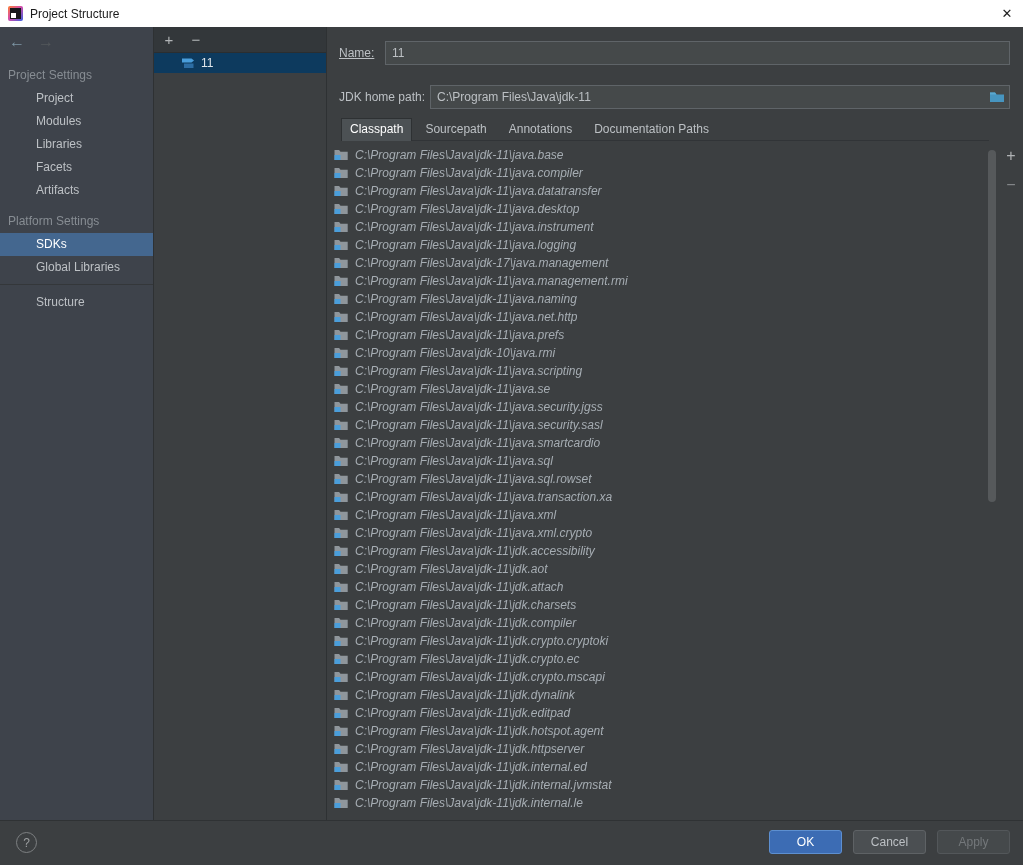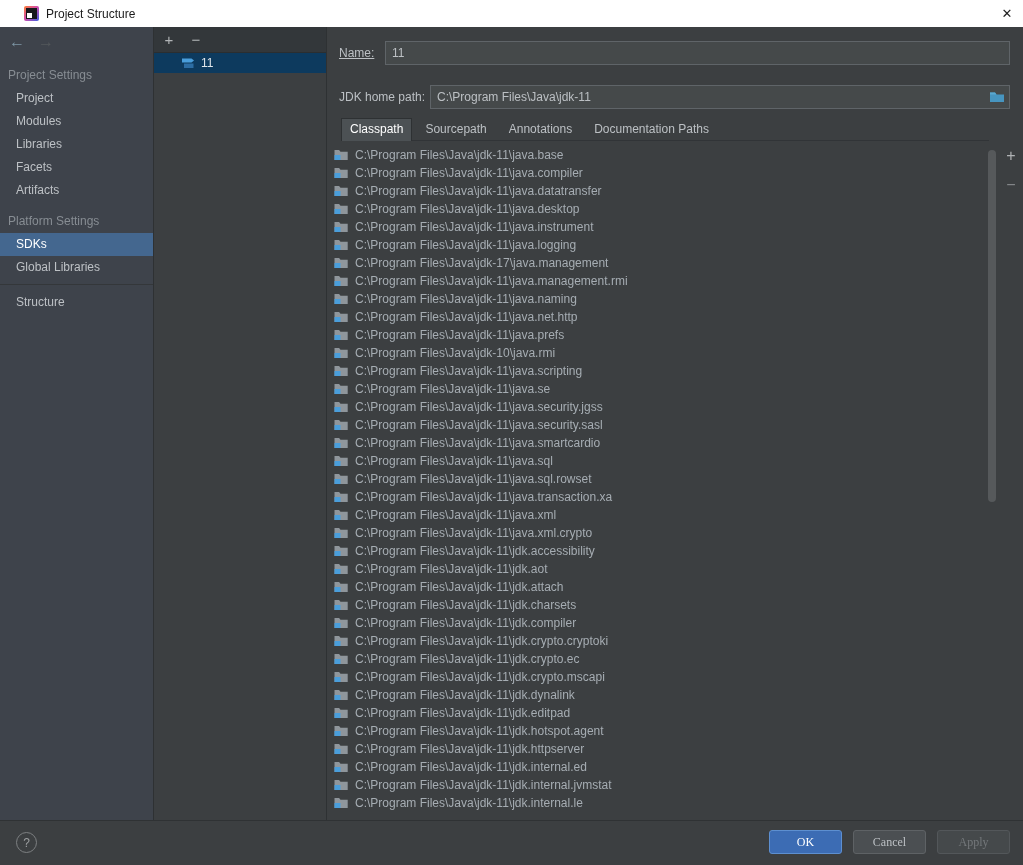--- a/index.html
+++ b/index.html
@@ -6,21 +6,21 @@
   body { background: #2b2b2b; font-family: "Liberation Sans", "DejaVu Sans", sans-serif; }
   .window {
     position: relative; width: 1023px; height: 865px;
     background: #3c3f41; overflow: hidden;
     font-size: 12px; color: #bbbfc3; user-select: none;
   }
 
   
   .titlebar {
     position: absolute; top: 0; left: 0; width: 100%; height: 27px;
-    background: #ffffff; display: flex; align-items: center; padding-left: 24px;
+    background: #ffffff; display: flex; align-items: center; padding-left: 8px;
   }
   .app-icon {
     width: 15px; height: 15px; border-radius: 2px; margin-right: 7px;
     background: linear-gradient(135deg, #fe7f32 0%, #d64ca8 45%, #3a5fe0 100%);
     position: relative; flex-shrink: 0;
   }
   .app-icon::after {
     content: ""; position: absolute; left: 2px; top: 2px; right: 2px; bottom: 2px;
     background: #17181c;
   }
@@ -39,21 +39,21 @@
   .sidebar {
     position: absolute; left: 0; top: 27px; width: 153px; bottom: 45px;
     background: #3e434b;
   }
   .nav-arrows { height: 29px; display: flex; align-items: center; padding-left: 9px; gap: 13px; }
   .arrow { font-size: 16px; line-height: 1; }
   .arrow.back { color: #7e97a6; }
   .arrow.fwd  { color: #54585b; }
   .side-row { height: 23px; line-height: 23px; white-space: nowrap; overflow: hidden; }
   .side-header { color: #878d93; padding-left: 8px; margin-top: 8px; }
-  .side-item { color: #bdc1c5; padding-left: 16px; }
+  .side-item { color: #bdc1c5; padding-left: 36px; }
   .side-item.selected { background: #44678f; color: #ffffff; }
   .side-sep { border-top: 1px solid #34373a; margin: 5px 0 6px 0; }
 
   
   .sdk-panel {
     position: absolute; left: 153px; top: 27px; width: 174px; bottom: 45px;
     background: #3c3f41; border-left: 1px solid #2e3133; border-right: 1px solid #2e3133;
   }
   .sdk-toolbar {
     height: 26px; background: #33373a; border-bottom: 1px solid #2b2e30;
@@ -85,21 +85,21 @@
   .tab {
     height: 22px; line-height: 21px; padding: 0 8px; color: #bcc0c4;
     border: 1px solid transparent; border-bottom: none;
   }
   .tab.selected {
     background: #4c5154; border-color: #2e3133; color: #ffffff;
     height: 23px; margin-bottom: -1px;
   }
 
   .cp-list { position: absolute; left: 4px; right: 36px; top: 119px; height: 670px; overflow: hidden; }
-  .cp-row { height: 18px; display: flex; align-items: center; gap: 6px; padding-left: 2px; }
+  .cp-row { height: 18px; display: flex; align-items: center; gap: 6px; padding-left: 2px; font-style: italic; }
   .cp-text { color: #a6adb3; white-space: nowrap; }
 
   .vscroll {
     position: absolute; right: 27px; top: 123px; width: 8px; height: 352px;
     background: #56595b; border-radius: 4px;
   }
   .side-actions {
     position: absolute; right: 3px; top: 121px; width: 18px;
     display: flex; flex-direction: column; align-items: center; gap: 13px;
   }
@@ -111,21 +111,21 @@
     position: absolute; left: 0; right: 0; bottom: 0; height: 45px;
     background: #3c3f41; border-top: 1px solid #2f3234;
   }
   .help-btn {
     position: absolute; left: 16px; top: 11px; width: 21px; height: 21px;
     border: 1px solid #7d8082; border-radius: 50%; color: #9c9fa1;
     display: flex; align-items: center; justify-content: center; font-size: 12px;
   }
   .footer-buttons { position: absolute; right: 13px; top: 9px; display: flex; gap: 11px; }
   .btn {
-    width: 73px; height: 24px; font-size: 12px; font-family: Liberation Serif, serif;
+    width: 73px; height: 24px; font-size: 12px; font-family: Liberation Sans, sans-serif;
     border-radius: 3px; display: flex; align-items: center; justify-content: center;
   }
   .btn.primary { background: #3c6cb4; border: 1px solid #5d8fd0; color: #ffffff; }
   .btn.default { background: #4b4f52; border: 1px solid #5e6265; color: #bcc0c4; }
   .btn.disabled { background: #45494b; border: 1px solid #53575a; color: #74787b; }
 </style>
 </head>
 <body>
 
 <div class="window">

